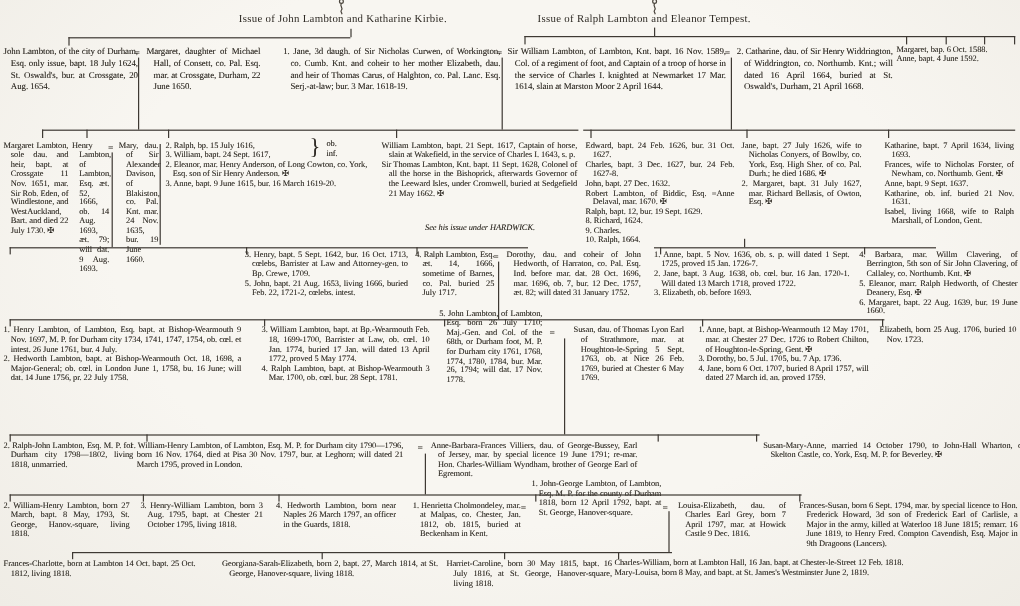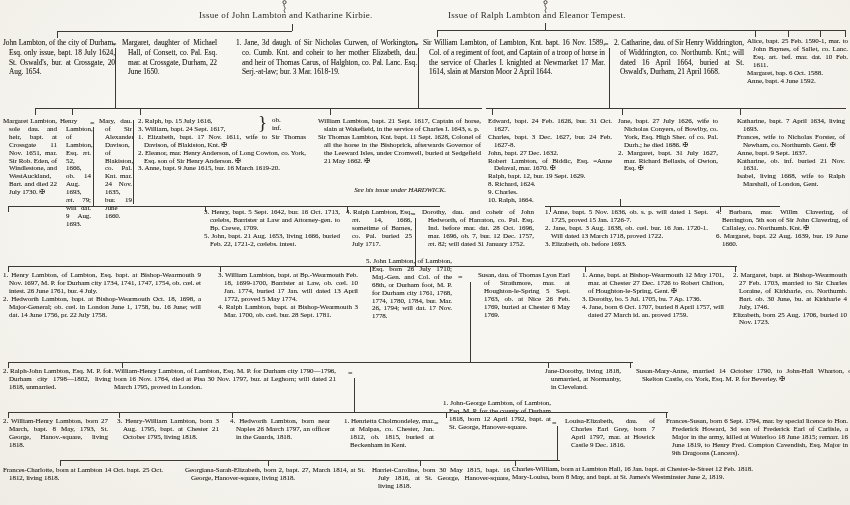--- a/index.html
+++ b/index.html
@@ -60,39 +60,37 @@
     </div>
   <span class="eq" style="left:414px;top:41px">=</span>
   <div class="blk g1" style="left:423px;top:38px;width:182px">
       <p>Sir William Lambton, of Lambton, Knt. bapt. 16 Nov. 1589, Col. of a regiment of foot, and Captain of a troop of horse in the service of Charles I. knighted at Newmarket 17 Mar. 1614, slain at Marston Moor 2 April 1644.</p>
     </div>
   <span class="eq" style="left:604px;top:41px">=</span>
   <div class="blk g1" style="left:614px;top:38px;width:130px">
       <p>2. Catharine, dau. of Sir Henry Widdrington, of Widdrington, co. Northumb. Knt.; will dated 16 April 1664, buried at St. Oswald's, Durham, 21 April 1668.</p>
     </div>
   <div class="blk" style="left:747px;top:38px;width:101px">
-      <p>Alice, bapt. 25 Feb. 1590-1, mar. to John Baynes, of Sallet, co. Lanc. Esq. art. bef. mar. dat. 10 Feb. 1611.</p>
       <p>Margaret, bap. 6 Oct. 1588.</p>
       <p>Anne, bapt. 4 June 1592.</p>
     </div>
 
   <div class="blk" style="left:3px;top:118px;width:54px">
       <p>Margaret Lambton, sole dau. and heir, bapt. at Crossgate 11 Nov. 1651, mar. Sir Rob. Eden, of Windlestone, and WestAuckland, Bart. and died 22 July 1730. ✠</p>
     </div>
   <div class="blk" style="left:60px;top:118px;width:31px">
       <p>Henry Lambton, of Lambton, Esq. æt. 52, 1666, ob. 14 Aug. 1693, æt. 79; will dat. 9 Aug. 1693.</p>
     </div>
   <span class="eq" style="left:90px;top:120px">=</span>
   <div class="blk" style="left:99px;top:118px;width:33px">
       <p>Mary, dau. of Sir Alexander Davison, of Blakiston, co. Pal. Knt. mar. 24 Nov. 1635, bur. 19 June 1660.</p>
     </div>
   <div class="blk" style="left:138px;top:118px;width:168px">
       <p>2. Ralph, bp. 15 July 1616,</p>
       <p>3. William, bapt. 24 Sept. 1617,</p>
-      <p>1. Elizabeth, bapt. 17 Nov. 1611, wife to Sir Thomas Davison, of Blakiston, Knt. ✠</p>
       <p>2. Eleanor, mar. Henry Anderson, of Long Cowton, co. York, Esq. son of Sir Henry Anderson. ✠</p>
       <p>3. Anne, bapt. 9 June 1615, bur. 16 March 1619-20.</p>
     </div>
   <span class="brace" style="left:258px;top:113px">}</span>
   <div class="blk noind" style="left:272px;top:117px;width:20px">
       <p>ob.</p>
       <p>inf.</p>
     </div>
   <div class="blk" style="left:318px;top:118px;width:163px">
       <p>William Lambton, bapt. 21 Sept. 1617, Captain of horse, slain at Wakefield, in the service of Charles I. 1643, s. p.</p>
@@ -132,20 +130,21 @@
   <div class="blk" style="left:422px;top:209px;width:112px">
       <p>Dorothy, dau. and coheir of John Hedworth, of Harraton, co. Pal. Esq. Ind. before mar. dat. 28 Oct. 1696, mar. 1696, ob. 7, bur. 12 Dec. 1757, æt. 82; will dated 31 January 1752.</p>
     </div>
   <div class="blk" style="left:545px;top:209px;width:163px">
       <p>1. Anne, bapt. 5 Nov. 1636, ob. s. p. will dated 1 Sept. 1725, proved 15 Jan. 1726-7.</p>
       <p>2. Jane, bapt. 3 Aug. 1638, ob. cœl. bur. 16 Jan. 1720-1. Will dated 13 March 1718, proved 1722.</p>
       <p>3. Elizabeth, ob. before 1693.</p>
     </div>
   <div class="blk" style="left:716px;top:209px;width:132px">
       <p>4. Barbara, mar. Willm Clavering, of Berrington, 5th son of Sir John Clavering, of Callaley, co. Northumb. Knt. ✠</p>
+      <p>5. Eleanor, marr. Ralph Hedworth, of Chester Deanery, Esq. ✠</p>
       <p>6. Margaret, bapt. 22 Aug. 1639, bur. 19 June 1660.</p>
     </div>
 
   <div class="blk" style="left:3px;top:272px;width:198px">
       <p>1. Henry Lambton, of Lambton, Esq. bapt. at Bishop-Wearmouth 9 Nov. 1697, M. P. for Durham city 1734, 1741, 1747, 1754, ob. cœl. et intest. 26 June 1761, bur. 4 July.</p>
       <p>2. Hedworth Lambton, bapt. at Bishop-Wearmouth Oct. 18, 1698, a Major-General; ob. cœl. in London June 1, 1758, bu. 16 June; will dat. 14 June 1756, pr. 22 July 1758.</p>
     </div>
   <div class="blk" style="left:218px;top:272px;width:140px">
       <p>3. William Lambton, bapt. at Bp.-Wearmouth Feb. 18, 1699-1700, Barrister at Law, ob. cœl. 10 Jan. 1774, buried 17 Jan. will dated 13 April 1772, proved 5 May 1774.</p>
       <p>4. Ralph Lambton, bapt. at Bishop-Wearmouth 3 Mar. 1700, ob. cœl. bur. 28 Sept. 1781.</p>
@@ -156,33 +155,32 @@
   <span class="eq" style="left:458px;top:274px">=</span>
   <div class="blk" style="left:478px;top:272px;width:92px">
       <p>Susan, dau. of Thomas Lyon Earl of Strathmore, mar. at Houghton-le-Spring 5 Sept. 1763, ob. at Nice 26 Feb. 1769, buried at Chester 6 May 1769.</p>
     </div>
   <div class="blk" style="left:582px;top:272px;width:142px">
       <p>1. Anne, bapt. at Bishop-Wearmouth 12 May 1701, mar. at Chester 27 Dec. 1726 to Robert Chilton, of Houghton-le-Spring, Gent. ✠</p>
       <p>3. Dorothy, bo. 5 Jul. 1705, bu. 7 Ap. 1736.</p>
       <p>4. Jane, born 6 Oct. 1707, buried 8 April 1757, will dated 27 March id. an. proved 1759.</p>
     </div>
   <div class="blk" style="left:733px;top:272px;width:114px">
-      <p>2. Margaret, bapt. at Bishop-Wearmouth 27 Feb. 1703, married to Sir Charles Loraine, of Kirkharle, co. Northumb. Bart. ob. 30 June, bu. at Kirkharle 4 July, 1746.</p>
       <p>Elizabeth, born 25 Aug. 1706, buried 10 Nov. 1723.</p>
     </div>
 
   <div class="blk" style="left:3px;top:368px;width:108px">
       <p>2. Ralph-John Lambton, Esq. M. P. for Durham city 1798—1802, living 1818, unmarried.</p>
     </div>
   <div class="blk" style="left:108px;top:368px;width:228px">
       <p>1. William-Henry Lambton, of Lambton, Esq. M. P. for Durham city 1790—1796, born 16 Nov. 1764, died at Pisa 30 Nov. 1797, bur. at Leghorn; will dated 21 March 1795, proved in London.</p>
     </div>
   <span class="eq" style="left:348px;top:370px">=</span>
-  <div class="blk" style="left:545px;top:368px;width:76px">
-      <p>Jane-Dorothy, living 1818, unmarried, at Normanby, in Cleveland.</p>
+  <div class="blk" style="left:359px;top:368px;width:172px">
+      <p>Anne-Barbara-Frances Villiers, dau. of George-Bussey, Earl of Jersey, mar. by special licence 19 June 1791; re-mar. Hon. Charles-William Wyndham, brother of George Earl of Egremont.</p>
     </div>
   <div class="blk" style="left:636px;top:368px;width:218px">
       <p>Susan-Mary-Anne, married 14 October 1790, to John-Hall Wharton, of Skelton Castle, co. York, Esq. M. P. for Beverley. ✠</p>
     </div>
 
   <div class="blk" style="left:3px;top:418px;width:105px">
       <p>2. William-Henry Lambton, born 27 March, bapt. 8 May, 1793, St. George, Hanov.-square, living 1818.</p>
     </div>
   <div class="blk" style="left:117px;top:418px;width:102px">
       <p>3. Henry-William Lambton, born 3 Aug. 1795, bapt. at Chester 21 October 1795, living 1818.</p>

